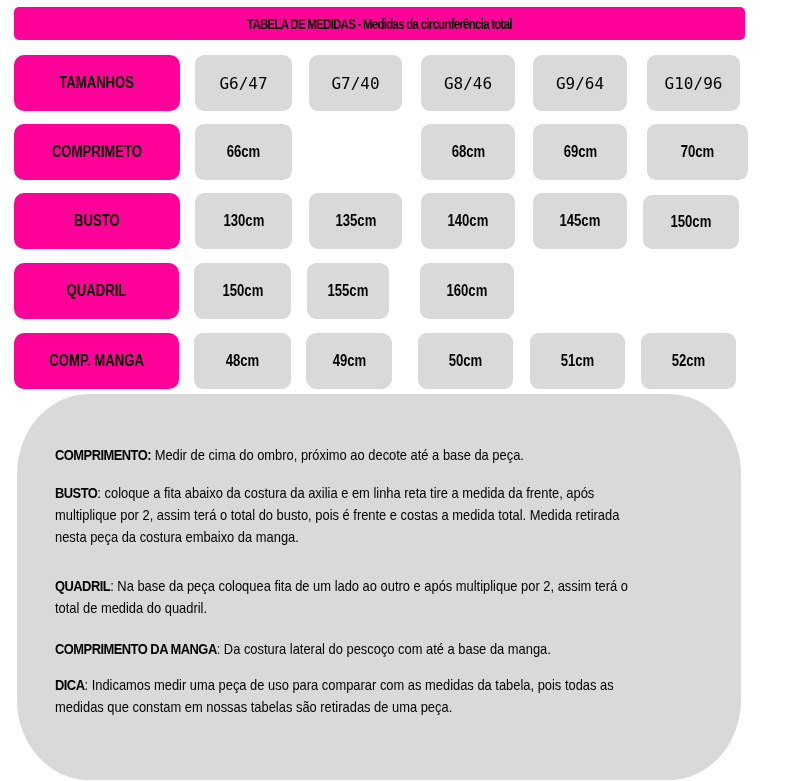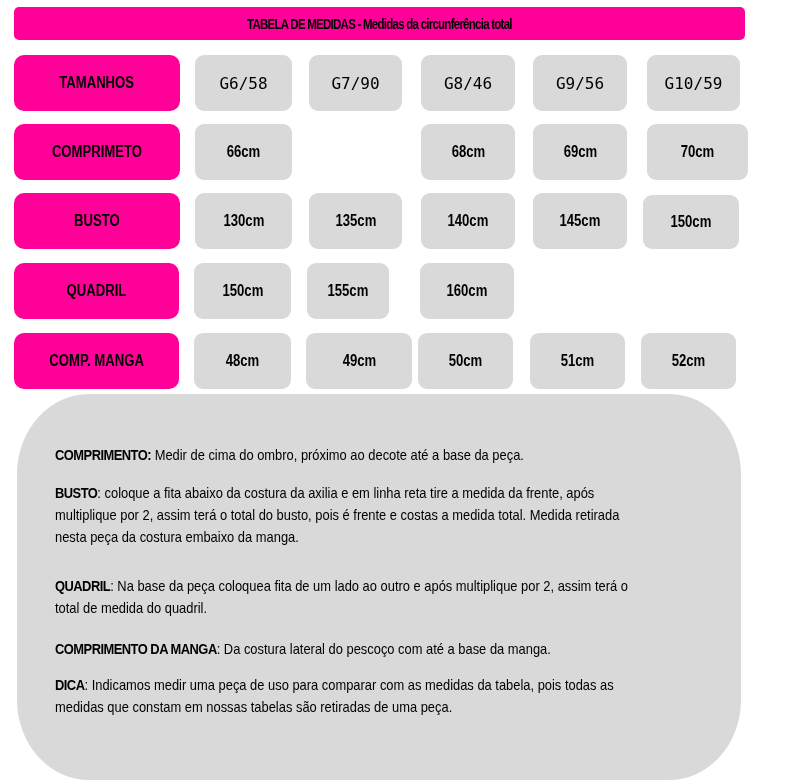--- a/index.html
+++ b/index.html
@@ -45,33 +45,33 @@
 
 <div class="header">
   <span>TABELA DE MEDIDAS - Medidas da circunferência total</span>
 </div>
 
 <div class="row" style="top:55px;">
   <div class="label">
       <span>TAMANHOS</span>
     </div>
   <div class="cell size" style="left:195px;width:97px;">
-      <span>G6/58</span>
+      <span>G6/47</span>
     </div>
   <div class="cell size" style="left:309px;width:93px;">
-      <span>G7/90</span>
+      <span>G7/40</span>
     </div>
   <div class="cell size" style="left:421px;width:94px;">
       <span>G8/46</span>
     </div>
   <div class="cell size" style="left:533px;width:94px;">
-      <span>G9/56</span>
+      <span>G9/64</span>
     </div>
   <div class="cell size" style="left:647px;width:93px;">
-      <span>G10/59</span>
+      <span>G10/96</span>
     </div>
 </div>
 
 <div class="row" style="top:124px;">
   <div class="label">
       <span>COMPRIMETO</span>
     </div>
   <div class="cell" style="left:195px;width:97px;">
       <span>66cm</span>
     </div>
@@ -122,21 +122,21 @@
     </div>
 </div>
 
 <div class="row" style="top:333px;">
   <div class="label" style="width:165px;">
       <span>COMP. MANGA</span>
     </div>
   <div class="cell" style="left:194px;width:97px;">
       <span>48cm</span>
     </div>
-  <div class="cell" style="left:306px;width:106px;">
+  <div class="cell" style="left:306px;width:86px;border-radius:11px;">
       <span>49cm</span>
     </div>
   <div class="cell" style="left:418px;width:95px;">
       <span>50cm</span>
     </div>
   <div class="cell" style="left:530px;width:95px;">
       <span>51cm</span>
     </div>
   <div class="cell" style="left:641px;width:95px;">
       <span>52cm</span>

